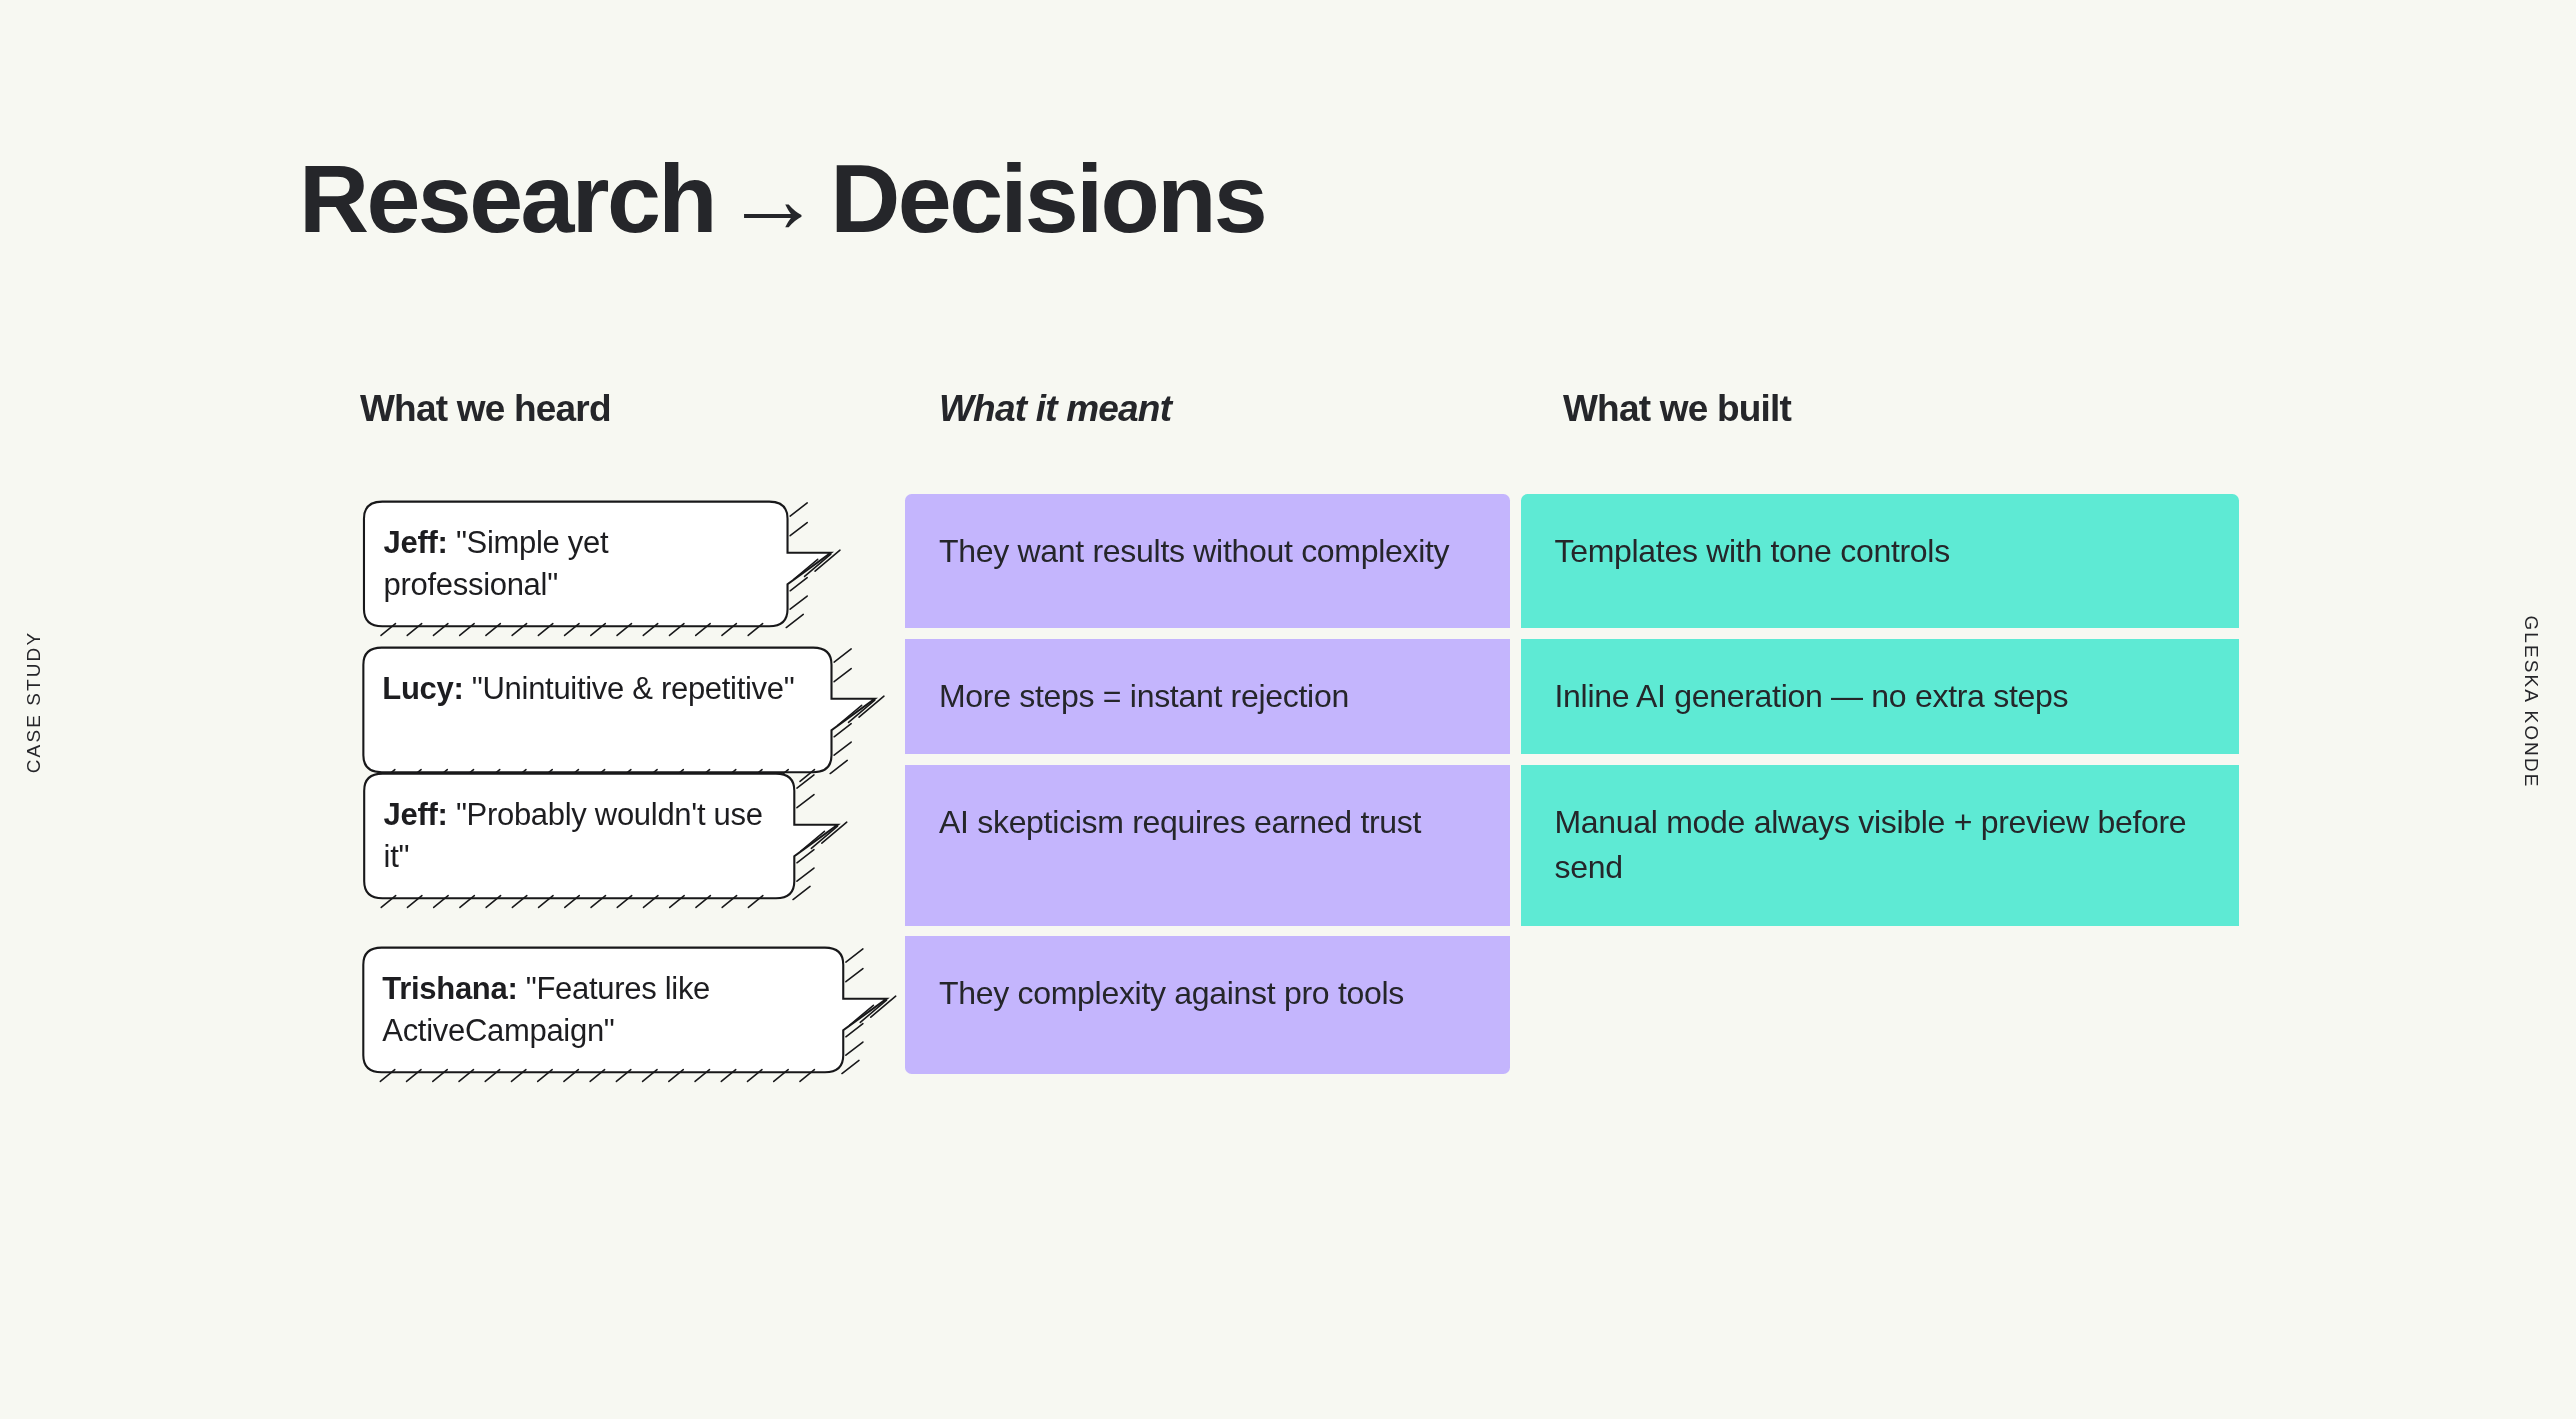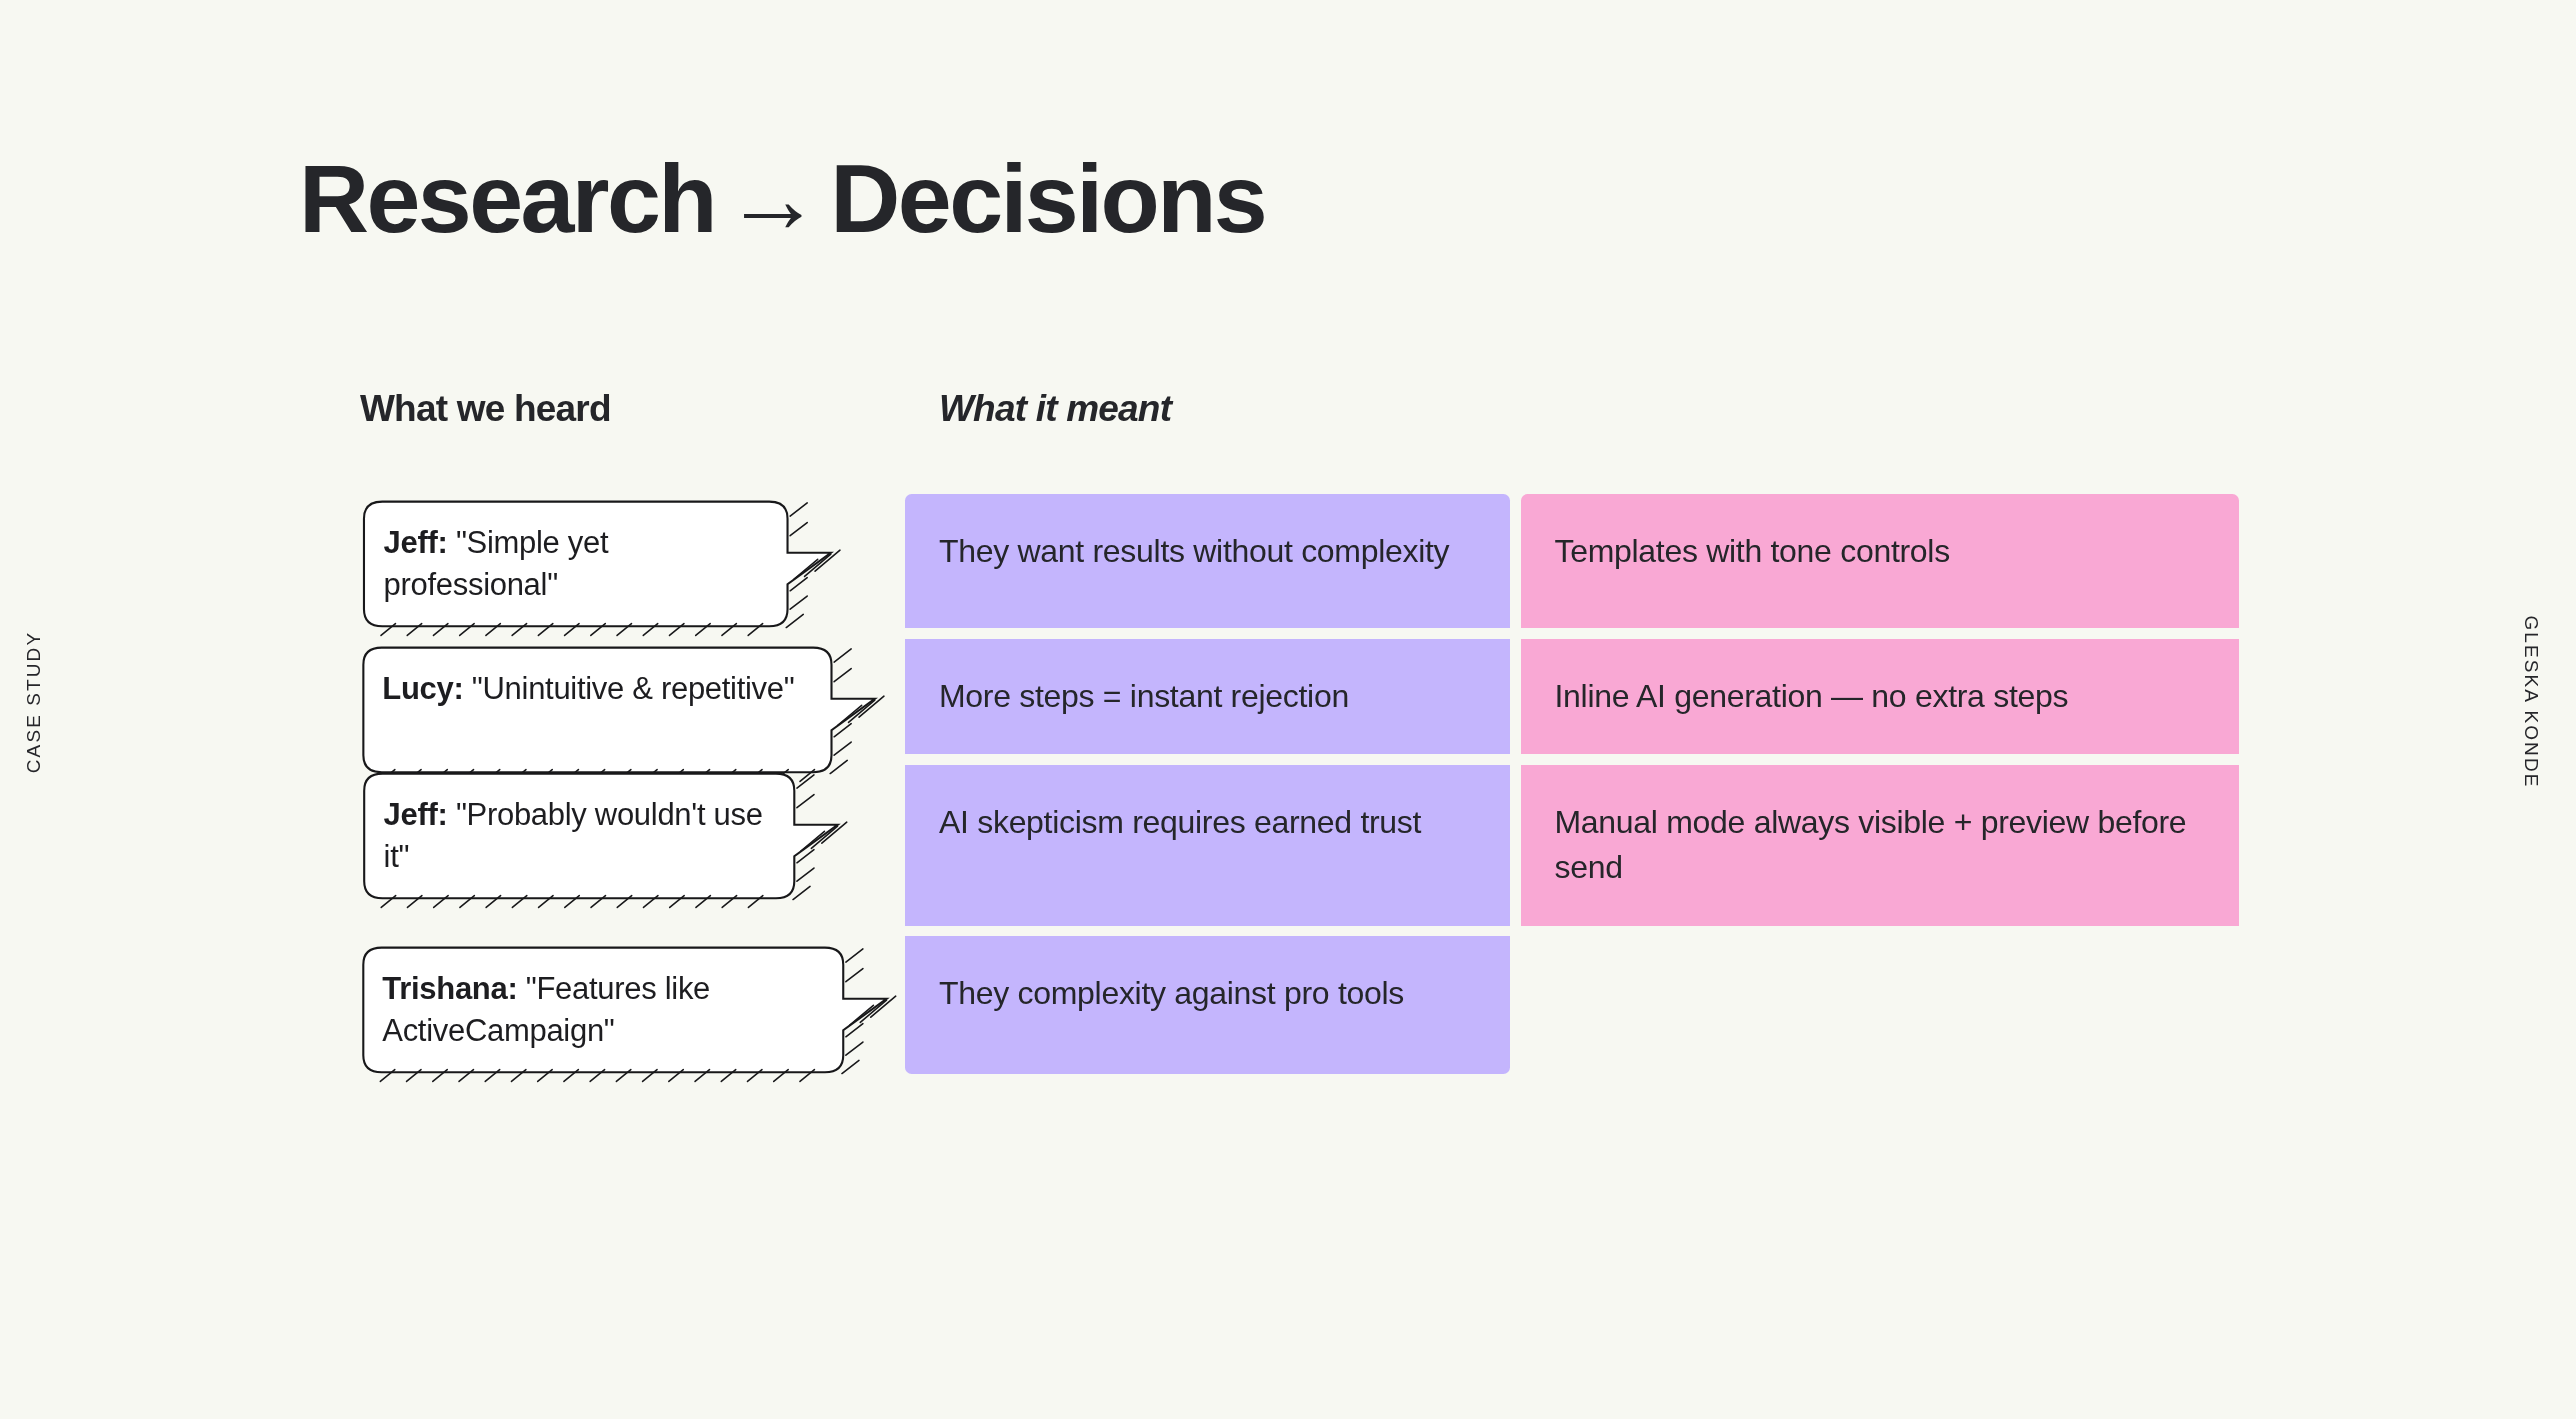--- a/index.html
+++ b/index.html
@@ -64,21 +64,21 @@
   .h1 { width:545px; }
   .h2 { width:624px; padding-left:34px;font-style:italic; }
   .h3 { width:710px; padding-left:34px; }
 
   .rows { position:relative; }
   .row { display:flex; margin-bottom:10.5px; }
   .row:last-child { margin-bottom:0; }
 
   .c1 { width:545px; position:relative; }
   .c2 { width:605px; background:#c4b5fd; padding:35px 34px; }
-  .c3 { width:718px; background:#f9a8d4; padding:35px 34px; margin-left:10.5px; }
+  .c3 { width:718px; background:#5eead4; padding:35px 34px; margin-left:10.5px; }
 
   .row:first-child .c2 { border-radius:6.6px 6.6px 0 0; }
   .row:first-child .c3 { border-radius:6.6px 6.6px 0 0; }
   .row:last-child  .c2 { border-radius:0 0 6.6px 6.6px; }
   .row:last-child  .c3 { border-radius:0 0 6.6px 6.6px; }
 
   .celltext {
     font-size:32px;
     line-height:1.42;
     color:#25262a;
@@ -118,20 +118,21 @@
 
   <h1 class="title">
     <span>Research</span><span class="arrow">→</span><span>Decisions</span>
   </h1>
 
   <div class="grid">
 
     <div class="headrow">
       <div class="head h1">What we heard</div>
       <div class="head h2">What it meant</div>
+      <div class="head h3">What we built</div>
     </div>
 
     <div class="rows">
 
       <div class="row r1">
         <div class="c1">
           <div class="bubble-wrap">
             <svg class="bubble-svg" width="499" height="139" viewBox="0 0 760 212">
               <g stroke="#18181a" stroke-width="3.2" fill="none" stroke-linecap="round">
                 <path d="M4 30 Q4 4 32 4 L622 4 Q650 4 650 30 L650 82 L716 82 L650 130 L650 168 Q650 194 622 194 L32 194 Q4 194 4 168 Z" fill="#ffffff"></path>

